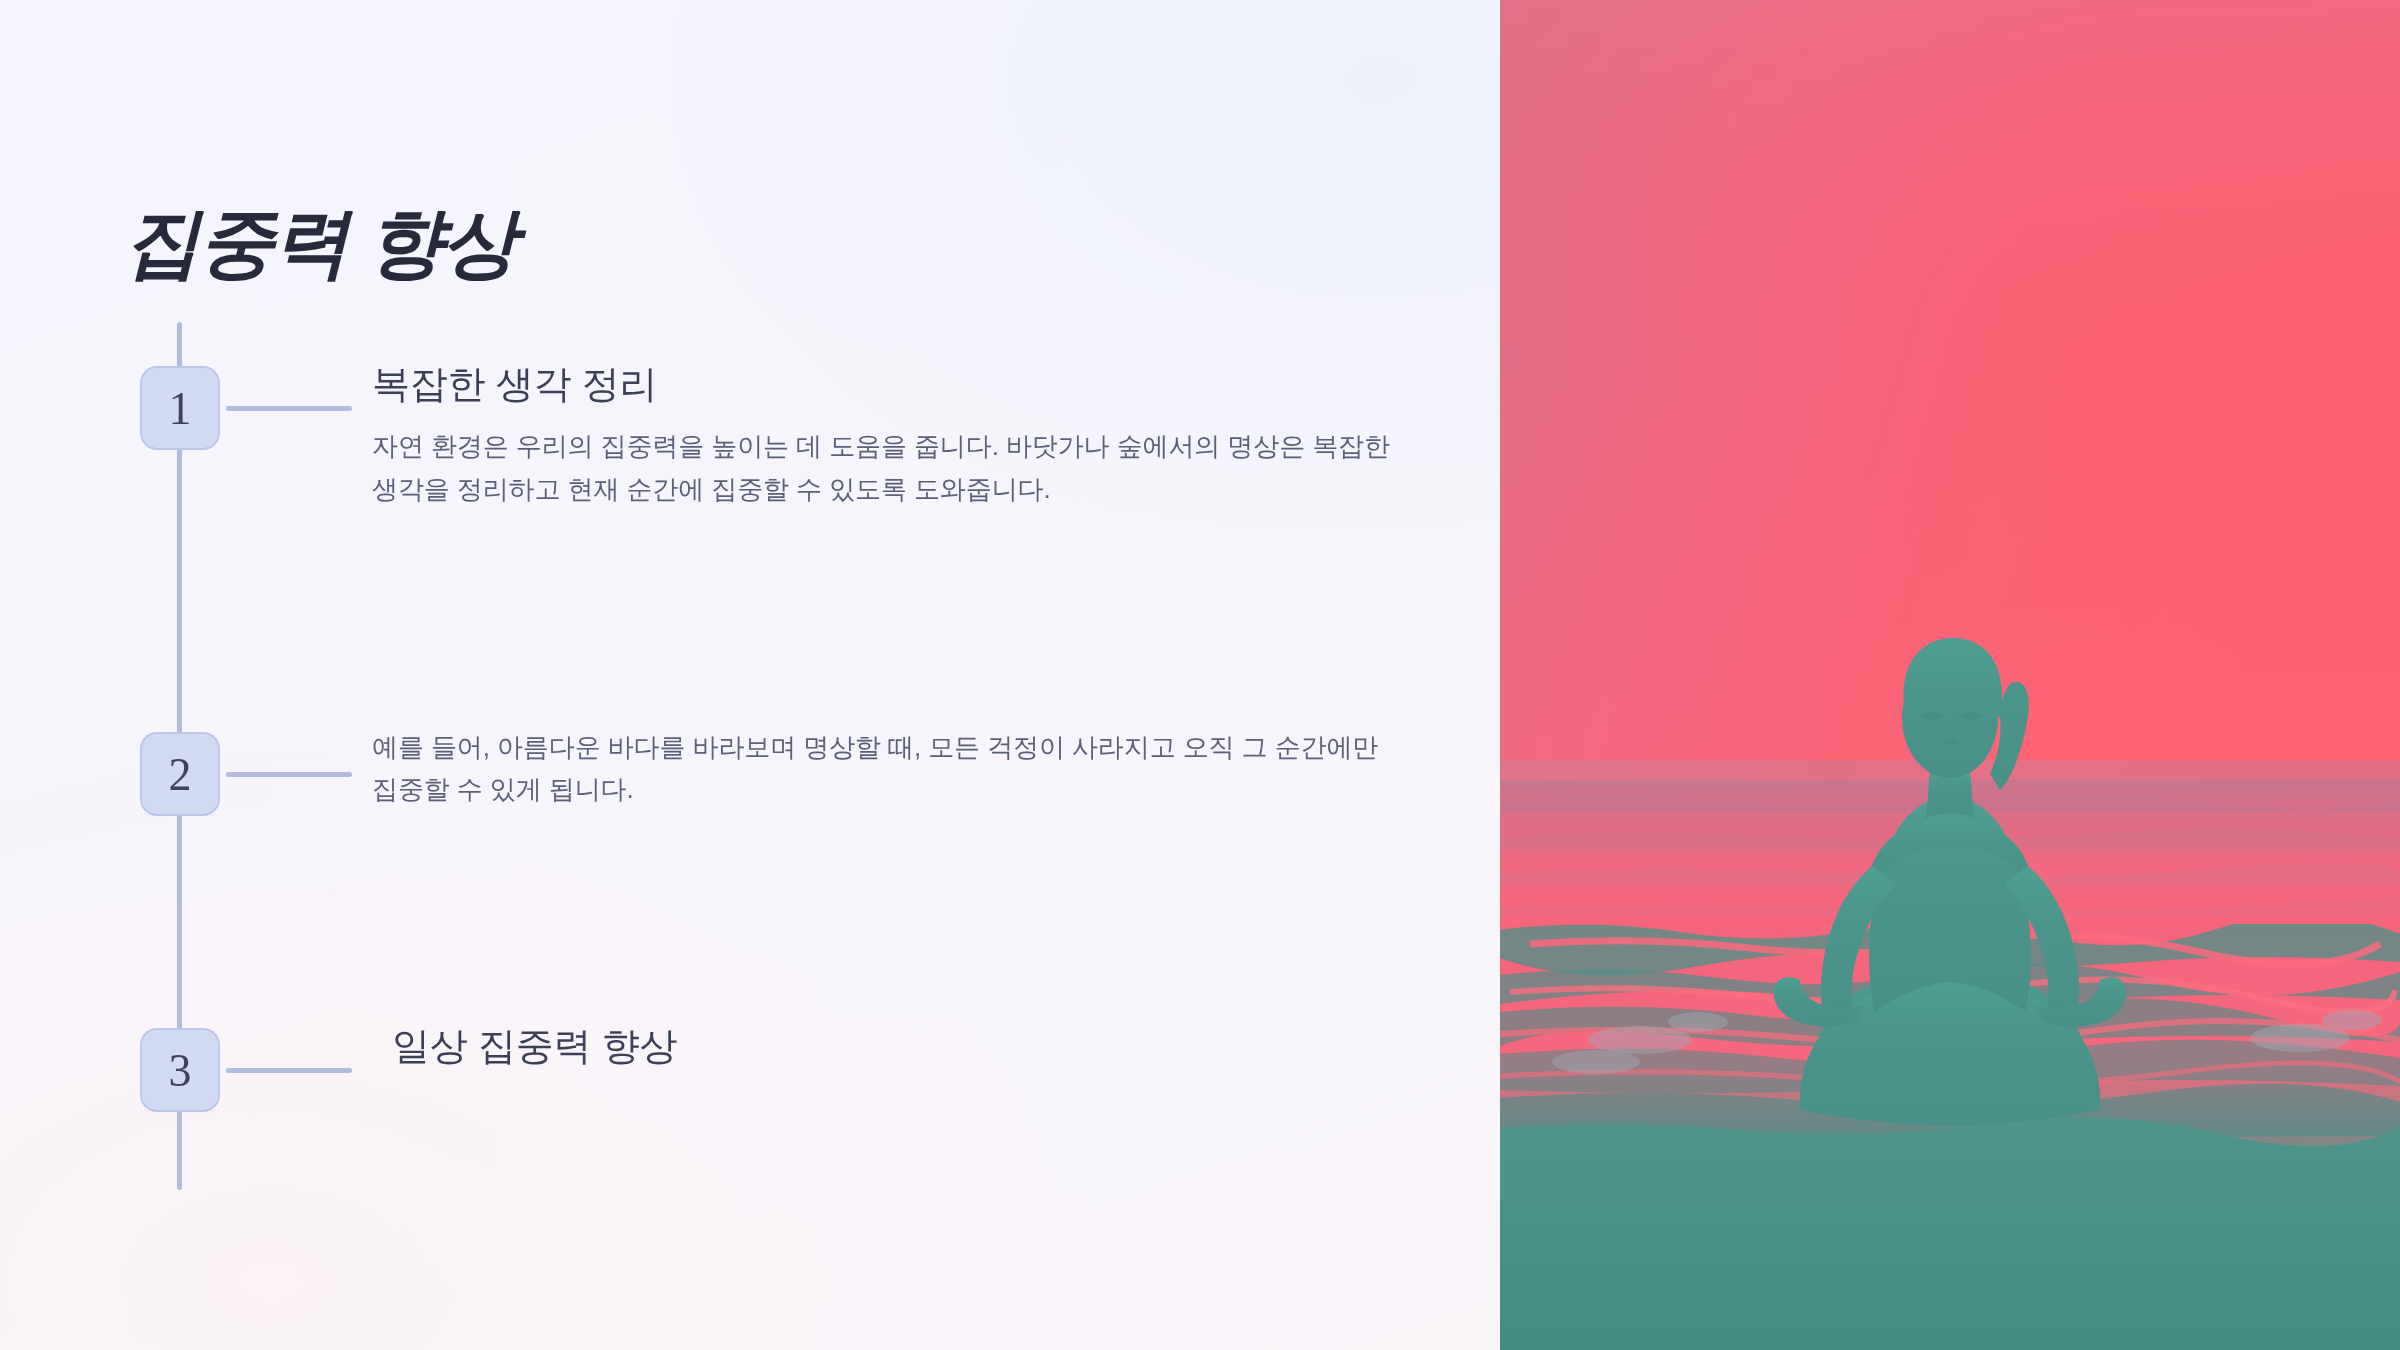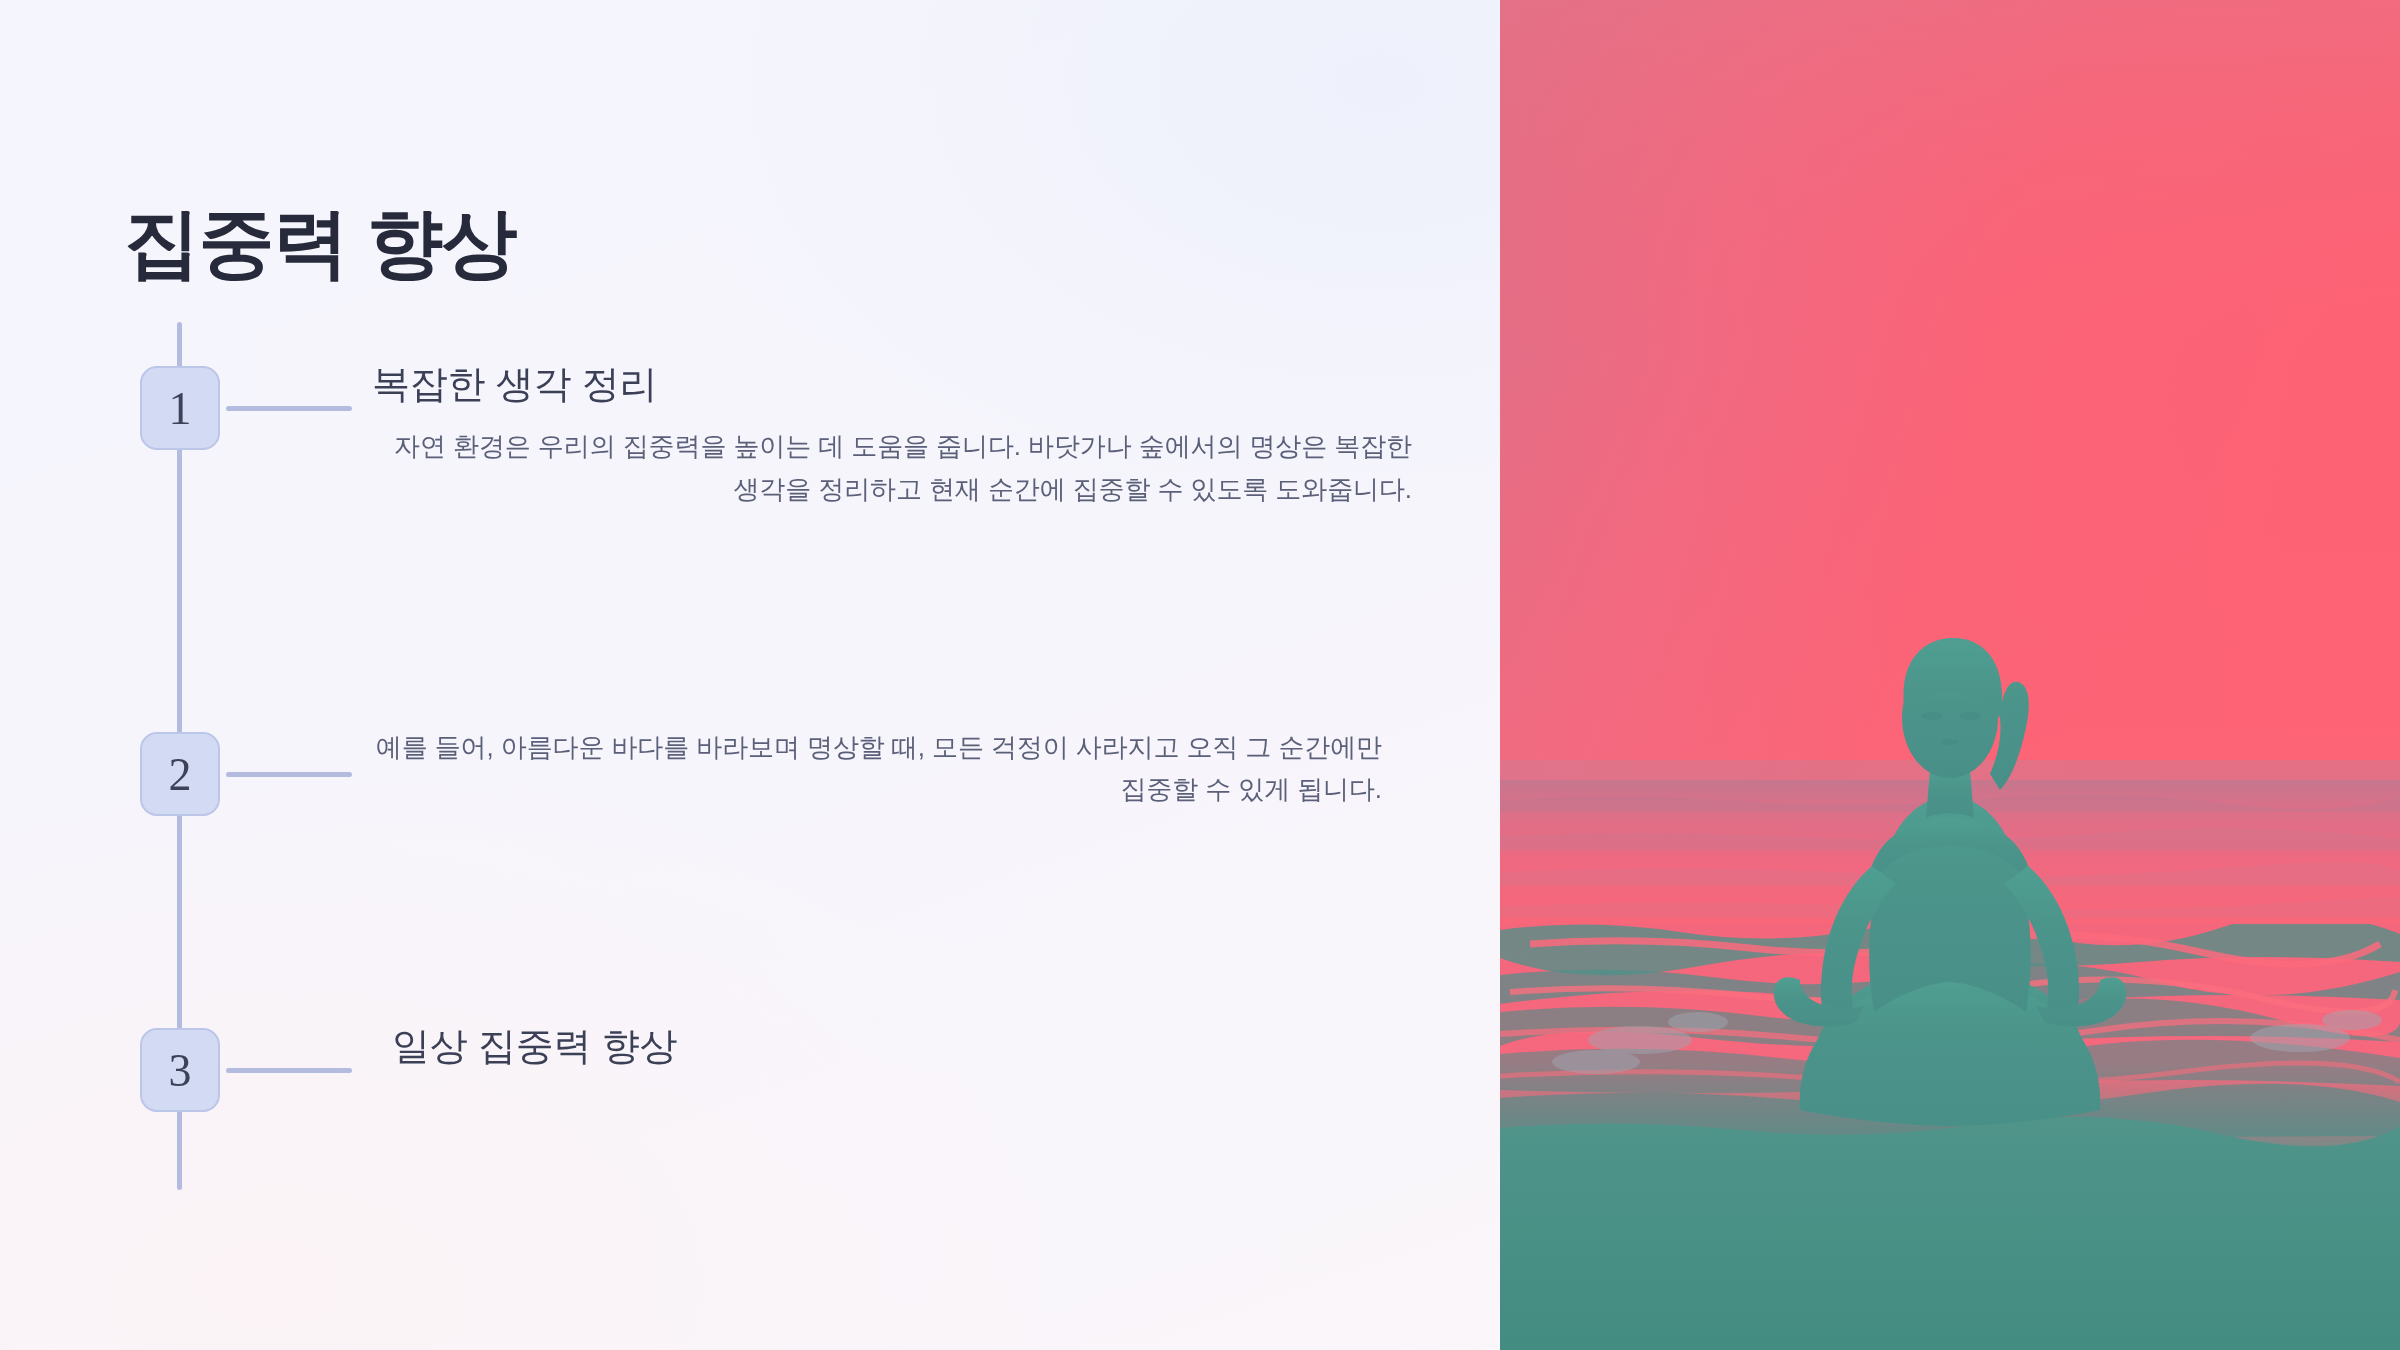--- a/index.html
+++ b/index.html
@@ -37,20 +37,21 @@
   .page-title {
     position: absolute;
     left: 124px;
     top: 152px;
     font-size: 76px;
     font-weight: 700;
     letter-spacing: -1.5px;
     color: #262a3a;
     line-height: 1.05;
     white-space: nowrap;
+    font-style: italic;
   }
 
   
   .timeline {
     position: absolute;
     left: 0;
     top: 0;
     width: 1500px;
     height: 1350px;
   }
@@ -119,21 +120,20 @@
     letter-spacing: -0.2px;
   }
 
   .step-text {
     font-size: 26px;
     font-weight: 400;
     color: #5b6079;
     line-height: 1.62;
     margin: 0;
     letter-spacing: -0.1px;
-    text-align: right;
   }
 
   .step-2 .step-body { width: 1010px; }
   .step-3 .step-body { width: 1040px; margin-left: 20px; }
 
   
   .image-panel {
     position: relative;
     width: 900px;
     height: 1350px;

